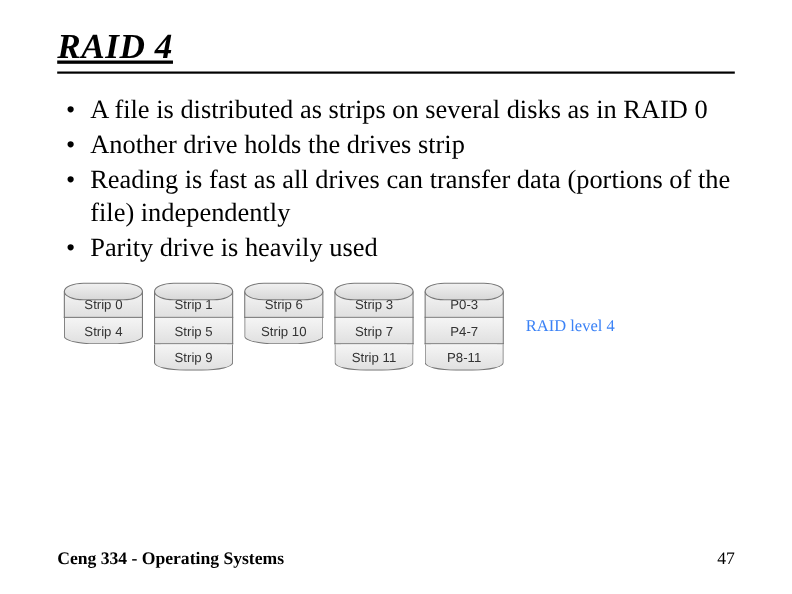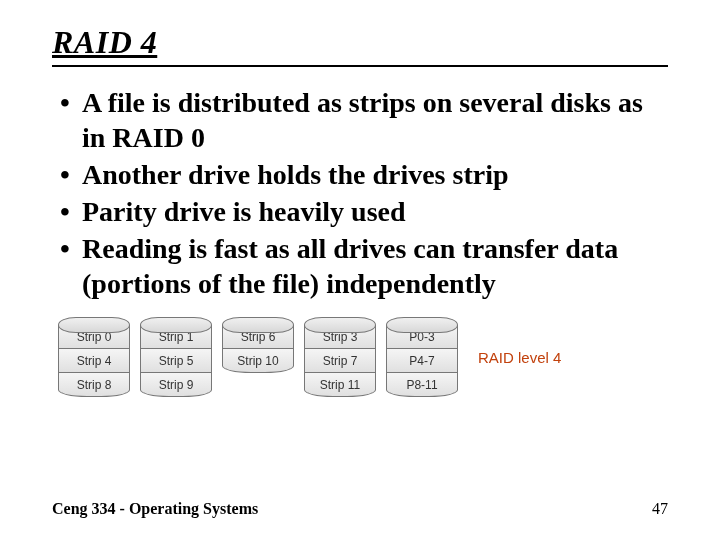--- a/index.html
+++ b/index.html
@@ -1,57 +1,56 @@
 <!DOCTYPE html>
 <html><head>
 <meta charset="utf-8">
 <style>
   * { box-sizing: border-box; margin: 0; padding: 0; }
   html, body { width: 720px; height: 540px; background: #fff; font-family: "Times New Roman", Times, serif; color: #000; }
   .slide { position: relative; width: 720px; height: 540px; padding: 24px 52px 30px 52px; }
   .title { font-size: 32px; font-weight: bold; font-style: italic; letter-spacing: 0.5px; margin-bottom: 4px; text-decoration: underline; }
   .hr { border: none; border-top: 2px solid #000; margin: 0 0 18px 0; width: 100%; }
-  .bullets { font-size: 28px; line-height: 1.25; padding-left: 30px; font-weight: bold; }
+  .bullets { font-size: 24px; line-height: 1.25; padding-left: 30px; }
   .bullets li { margin-bottom: 2px; list-style: none; position: relative; padding-left: 0; }
   .bullets li::before { content: "•"; position: absolute; left: -22px; top: 0; }
   .diagram { margin-top: 16px; padding-left: 6px; display: flex; align-items: center; gap: 12px; }
   .disks { display: flex; gap: 10px; }
   .disk { width: 72px; display: flex; flex-direction: column; }
   .disk-top { height: 16px; border: 1.5px solid #777; border-radius: 50% / 100%; background: linear-gradient(#f0f0f0,#d8d8d8); margin-bottom: -8px; z-index: 2; }
   .strip { height: 24px; border: 1.5px solid #777; border-top: none; background: linear-gradient(#f5f5f5,#e0e0e0); display: flex; align-items: center; justify-content: center; font-family: Arial, Helvetica, sans-serif; font-size: 12px; color: #333; position: relative; }
   .strip:first-of-type { padding-top: 6px; height: 30px; }
   .strip:last-of-type { border-bottom-left-radius: 40% 30%; border-bottom-right-radius: 40% 30%; }
-  .raid-label { font-family: Liberation Sans, sans-serif; font-size: 15px; color: #c2410c; margin-left: 8px; }
+  .raid-label { font-family: Liberation Serif, serif; font-size: 15px; color: #3b82f6; margin-left: 8px; }
   .footer { position: absolute; bottom: 22px; left: 52px; right: 52px; display: flex; justify-content: space-between; align-items: flex-end; }
   .footer-left { font-size: 16px; font-weight: bold; }
   .footer-right { font-size: 16px; }
 </style>
 </head>
 <body>
 
 <div class="slide">
 
   <h1 class="title">RAID 4</h1>
   <hr class="hr">
 
   <ul class="bullets">
     <li>A file is distributed as strips on several disks as in RAID 0</li>
     <li>Another drive holds the drives strip</li>
+    <li>Reading is fast as all drives can transfer data (portions of the file) independently</li>
     <li>Parity drive is heavily used</li>
-    <li>Reading is fast as all drives can transfer data (portions of the file) independently</li>
   </ul>
 
   <div class="diagram">
     <div class="disks">
 
       <div class="disk">
         <div class="disk-top"></div>
         <div class="strip">Strip 0</div>
         <div class="strip">Strip 4</div>
-        <div class="strip">Strip 8</div>
       </div>
 
       <div class="disk">
         <div class="disk-top"></div>
         <div class="strip">Strip 1</div>
         <div class="strip">Strip 5</div>
         <div class="strip">Strip 9</div>
       </div>
 
       <div class="disk">

